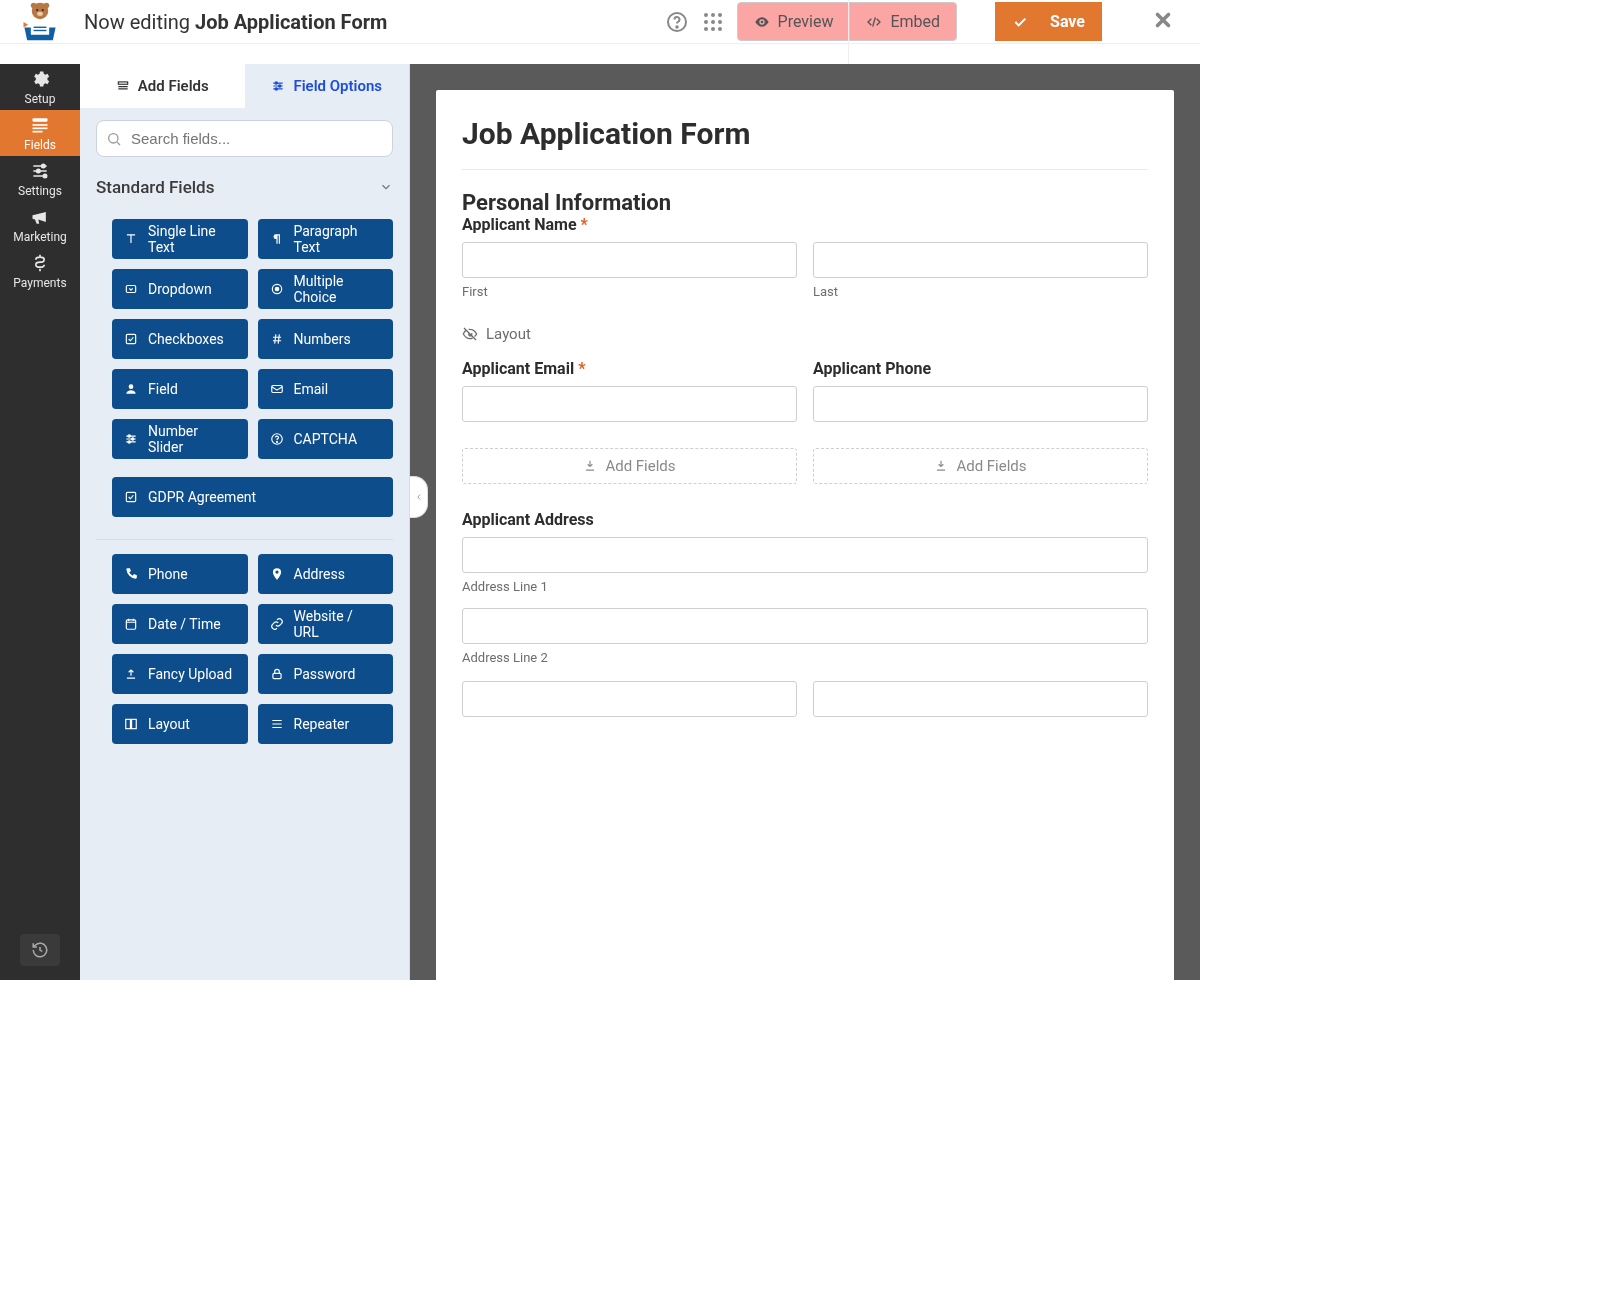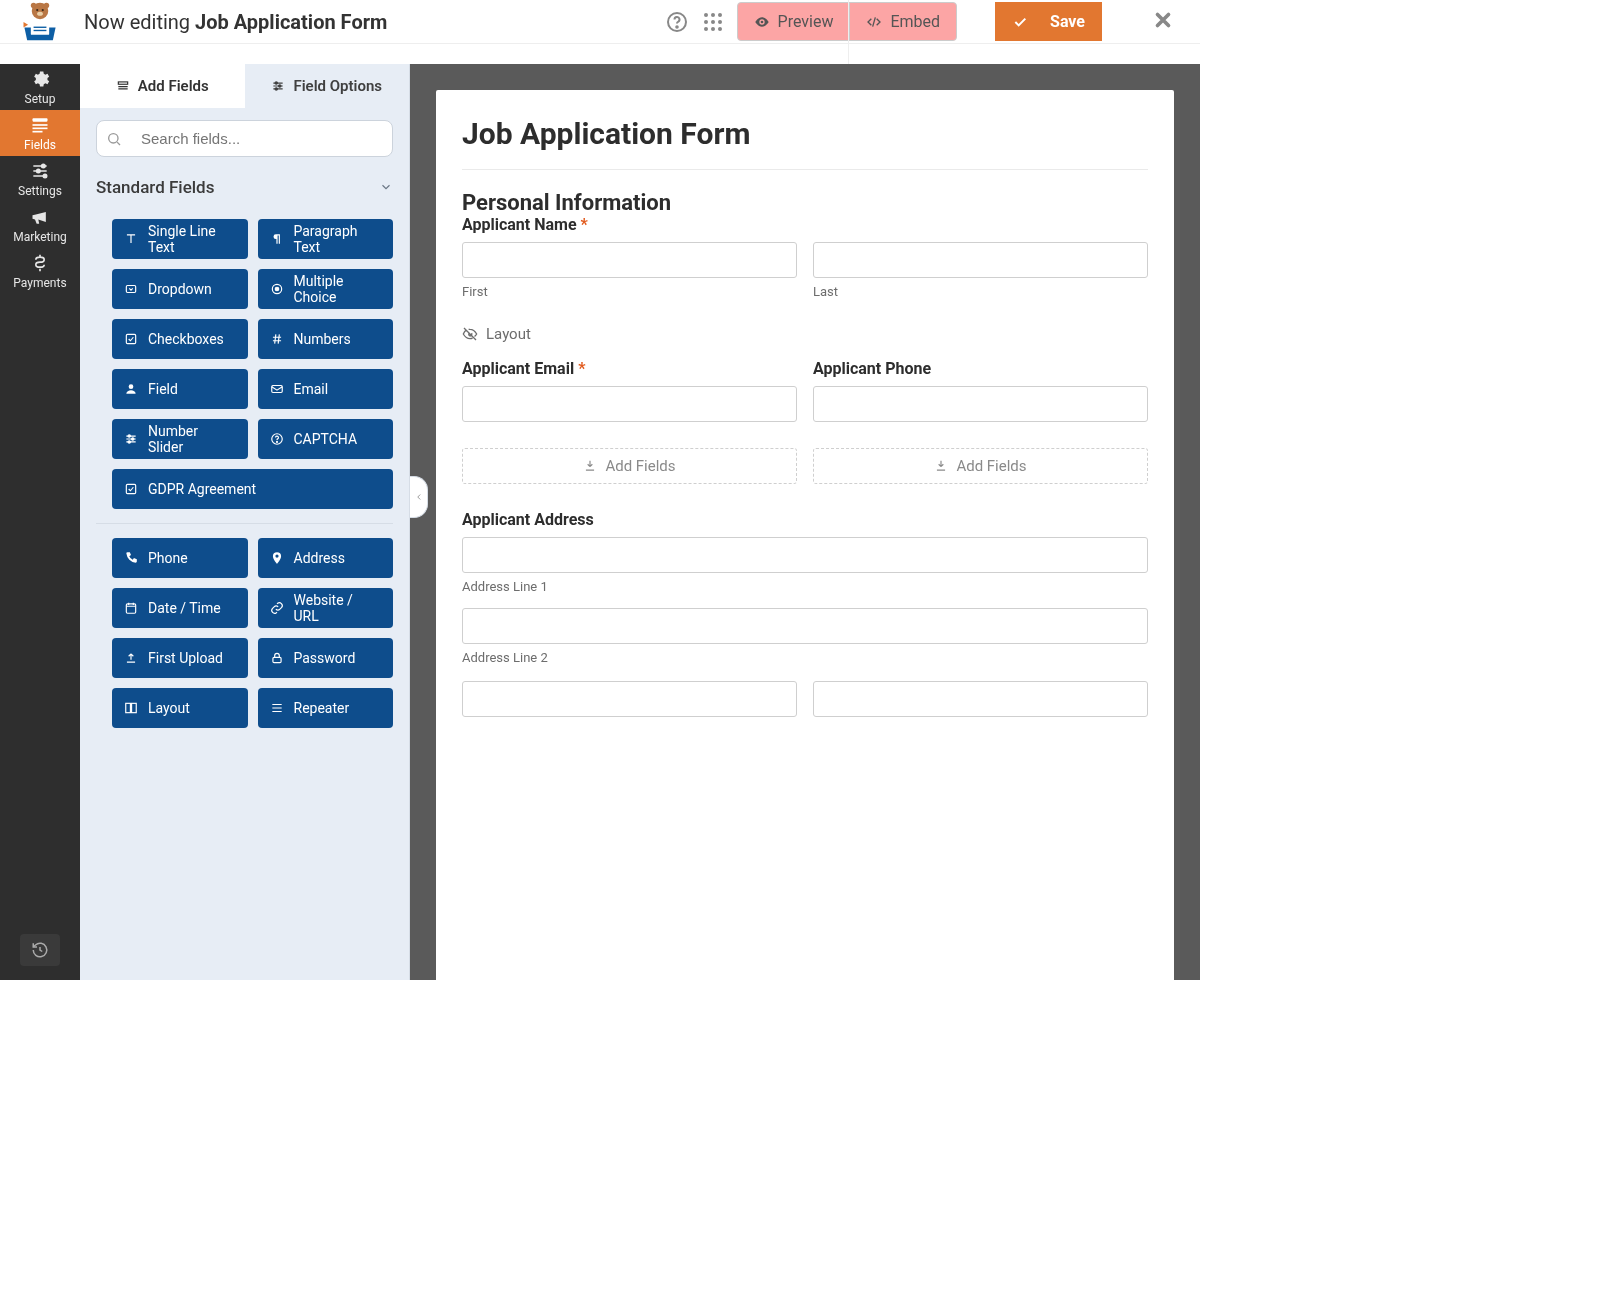--- a/index.html
+++ b/index.html
@@ -136,34 +136,34 @@
   .tabs{display:flex;height:44px;}
   .tab{
     flex:1;
     display:flex;align-items:center;justify-content:center;gap:8px;
     font-size:15px;
     font-weight:600;
     color:#333;
     cursor:pointer;
   }
   .tab.active{background:#fff;}
-  .tab:not(.active){color:#404040;align-items:center;}
+  .tab:not(.active){color:#1d4ed8;align-items:center;}
   .tab svg{width:14px;height:14px;}
   .sidebar-body{
     padding:12px 16px 0 16px;
     overflow:auto;
     flex:1;
   }
   .search-wrap{
     position:relative;
     margin-bottom:14px;
   }
   .search-wrap input{
     width:100%;
-    padding:9px 12px 9px 44px;
+    padding:9px 12px 9px 34px;
     border:1px solid #ccd3dc;
     border-radius:8px;
     font-size:15px;
     outline:none;
     color:#333;
   }
   .search-wrap svg{
     position:absolute;left:10px;top:50%;transform:translateY(-50%);
     width:16px;height:16px;color:#999;
   }
@@ -171,21 +171,21 @@
     display:flex;align-items:center;justify-content:space-between;
     font-size:17px;font-weight:500;color:#3b3b3b;
     padding:6px 0 22px 0;
     cursor:pointer;
   }
   .section-head svg{width:14px;height:14px;color:#6b7785;}
   .field-grid{
     display:grid;
     grid-template-columns:1fr 1fr;
     gap:10px;
-    margin-bottom:14px;
+    margin-bottom:22px;
     padding-left:16px;
   }
   .field-chip{
     background:#0e4d8c;
     color:#fff;
     border-radius:4px;
     display:flex;align-items:center;
     gap:10px;
     padding:10px 12px;
     font-size:14px;
@@ -535,21 +535,21 @@
         <div class="field-chip">
           <svg viewBox="0 0 24 24" fill="none" stroke="currentColor" stroke-width="2">
             <path d="M10 14a5 5 0 0 0 7 0l3-3a5 5 0 0 0-7-7l-1 1M14 10a5 5 0 0 0-7 0l-3 3a5 5 0 0 0 7 7l1-1"></path>
           </svg>
           <span>Website / URL</span>
         </div>
         <div class="field-chip">
           <svg viewBox="0 0 24 24" fill="none" stroke="currentColor" stroke-width="2">
             <path d="M12 15V5m0 0l-4 4m4-4l4 4M5 19h14"></path>
           </svg>
-          <span>First Upload</span>
+          <span>Fancy Upload</span>
         </div>
         <div class="field-chip">
           <svg viewBox="0 0 24 24" fill="none" stroke="currentColor" stroke-width="2">
             <rect x="5" y="11" width="14" height="9" rx="2"></rect>
             <path d="M8 11V8a4 4 0 1 1 8 0v3"></path>
           </svg>
           <span>Password</span>
         </div>
         <div class="field-chip">
           <svg viewBox="0 0 24 24" fill="none" stroke="currentColor" stroke-width="2">

